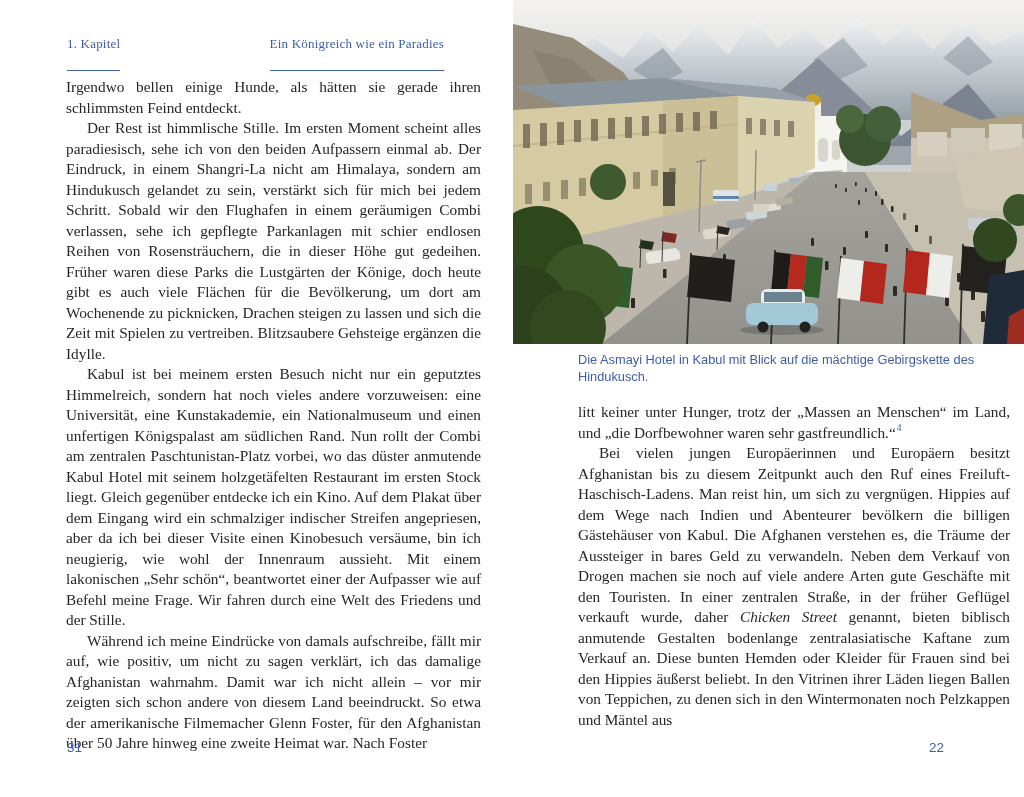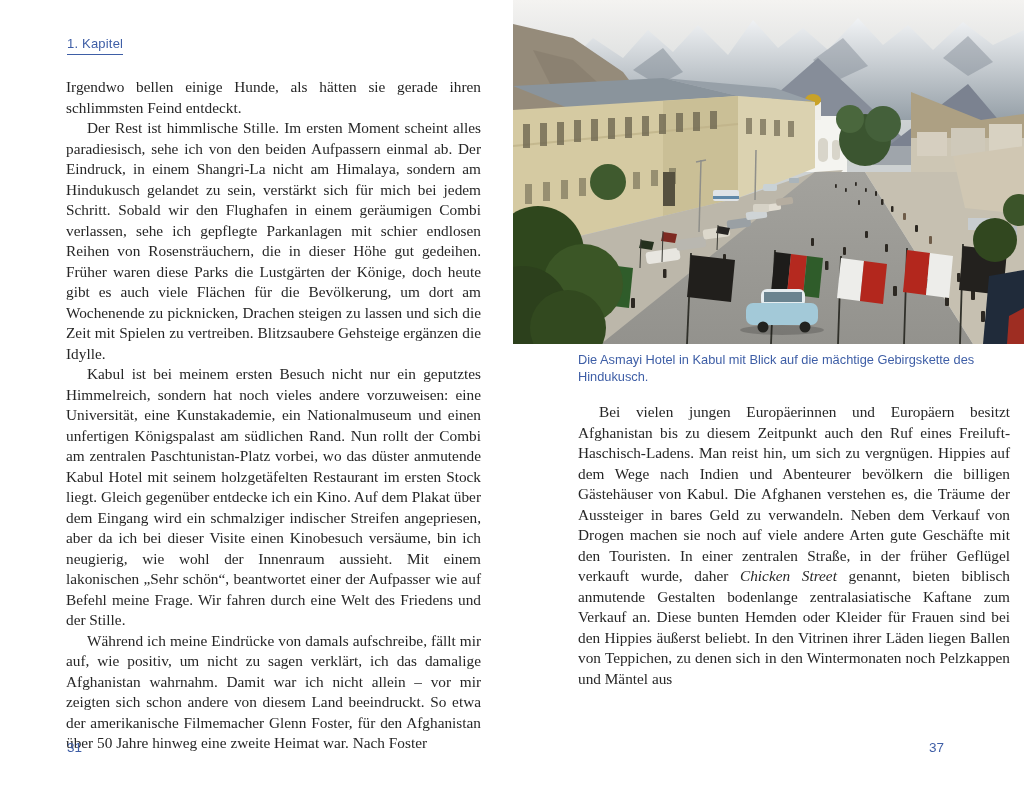--- a/index.html
+++ b/index.html
@@ -7,23 +7,23 @@
     width:1024px;height:797px;position:relative;overflow:hidden;
     background:var(--paper,#ffffff);
   }
   .spread{position:absolute;inset:0;}
   
   .page-header{
     position:absolute;top:37px;left:67px;width:377px;
     display:flex;justify-content:space-between;align-items:flex-start;
   }
   .page-header .head-item{
-    font-family:Liberation Sans, sans-serif;font-size:13px;line-height:1;
+    font-family:Liberation Serif, serif;font-size:13px;line-height:1;
     color:var(--accent,#3e5ea6);letter-spacing:.2px;
-    padding-bottom:4px;border-bottom:1px solid var(--accent,#3e5ea6);
+    padding-bottom:20px;border-bottom:1px solid var(--accent,#3e5ea6);
   }
   
   .body-col{
     font-family:"Liberation Serif",serif;font-size:15.3px;line-height:20.5px;
     color:var(--ink,#262626);text-align:justify;
   }
   .left-body{position:absolute;left:66px;top:77px;width:415px;}
   .right-body{position:absolute;left:578px;top:402px;width:432px;}
   p.para{margin:0;}
   p.para.indent{text-indent:21px;}
@@ -47,20 +47,21 @@
   .pagenum.pn-left{left:67px;}
   .pagenum.pn-right{left:929px;}
 </style>
 </head>
 <body>
 
 <div class="spread">
 
   <div class="page-header">
     <span class="head-item">1. Kapitel</span>
+    <span class="head-item">Ein Königreich wie ein Paradies</span>
   </div>
 
   <div class="body-col left-body">
       <p class="para"><span>Irgendwo bellen einige Hunde, als hätten sie gerade ihren schlimmsten Feind entdeckt.</span></p>
       <p class="para indent"><span>Der Rest ist himmlische Stille. Im ersten Moment scheint alles paradiesisch, sehe ich von den beiden Aufpassern einmal ab. Der Eindruck, in einem Shangri-La nicht am Himalaya, sondern am Hindukusch gelandet zu sein, verstärkt sich für mich bei jedem Schritt. Sobald wir den Flughafen in einem geräumigen Combi verlassen, sehe ich gepflegte Parkanlagen mit schier endlosen Reihen von Rosensträuchern, die in dieser Höhe gut gedeihen. Früher waren diese Parks die Lustgärten der Könige, doch heute gibt es auch viele Flächen für die Bevölkerung, um dort am Wochenende zu picknicken, Drachen steigen zu lassen und sich die Zeit mit Spielen zu vertreiben. Blitzsaubere Gehsteige ergänzen die Idylle.</span></p>
       <p class="para indent"><span>Kabul ist bei meinem ersten Besuch nicht nur ein geputztes Himmelreich, sondern hat noch vieles andere vorzuweisen: eine Universität, eine Kunstakademie, ein Nationalmuseum und einen unfertigen Königspalast am südlichen Rand. Nun rollt der Combi am zentralen Paschtunistan-Platz vorbei, wo das düster anmutende Kabul Hotel mit seinem holzgetäfelten Restaurant im ersten Stock liegt. Gleich gegenüber entdecke ich ein Kino. Auf dem Plakat über dem Eingang wird ein schmalziger indischer Streifen angepriesen, aber da ich bei dieser Visite einen Kinobesuch versäume, bin ich neugierig, wie wohl der Innenraum aussieht. Mit einem lakonischen „Sehr schön“, beantwortet einer der Aufpasser wie auf Befehl meine Frage. Wir fahren durch eine Welt des Friedens und der Stille.</span></p>
       <p class="para indent"><span>Während ich meine Eindrücke von damals aufschreibe, fällt mir auf, wie positiv, um nicht zu sagen verklärt, ich das damalige Afghanistan wahrnahm. Damit war ich nicht allein – vor mir zeigten sich schon andere von diesem Land beeindruckt. So etwa der amerikanische Filmemacher Glenn Foster, für den Afghanistan über 50 Jahre hinweg eine zweite Heimat war. Nach Foster</span></p>
     </div>
 
   <div class="photo-wrap">
@@ -291,19 +292,20 @@
         <circle cx="506" cy="210" r="16" fill="#3b5429"></circle>
         <polygon points="476,276 511,270 511,344 470,344" fill="#202b3a"></polygon>
         <polygon points="496,316 511,308 511,344 494,344" fill="#9e2d22"></polygon>
       </g>
     </svg>
   </div>
 
   <div class="caption">Die Asmayi Hotel in Kabul mit Blick auf die mächtige Gebirgskette des Hindukusch.</div>
 
   <div class="body-col right-body">
+      <p class="para"><span>litt keiner unter Hunger, trotz der „Massen an Menschen“ im Land, und „die Dorfbewohner waren sehr gastfreundlich.“</span><sup class="fn">4</sup></p>
       <p class="para indent"><span>Bei vielen jungen Europäerinnen und Europäern besitzt Afghanistan bis zu diesem Zeitpunkt auch den Ruf eines Freiluft-Haschisch-Ladens. Man reist hin, um sich zu vergnügen. Hippies auf dem Wege nach Indien und Abenteurer bevölkern die billigen Gästehäuser von Kabul. Die Afghanen verstehen es, die Träume der Aussteiger in bares Geld zu verwandeln. Neben dem Verkauf von Drogen machen sie noch auf viele andere Arten gute Geschäfte mit den Touristen. In einer zentralen Straße, in der früher Geflügel verkauft wurde, daher </span><em>Chicken Street</em><span> genannt, bieten biblisch anmutende Gestalten bodenlange zentralasiatische Kaftane zum Verkauf an. Diese bunten Hemden oder Kleider für Frauen sind bei den Hippies äußerst beliebt. In den Vitrinen ihrer Läden liegen Ballen von Teppichen, zu denen sich in den Wintermonaten noch Pelzkappen und Mäntel aus</span></p>
     </div>
 
   <div class="pagenum pn-left">31</div>
-  <div class="pagenum pn-right">37</div>
+  <div class="pagenum pn-right">22</div>
 
 </div>
 
 </body></html>

